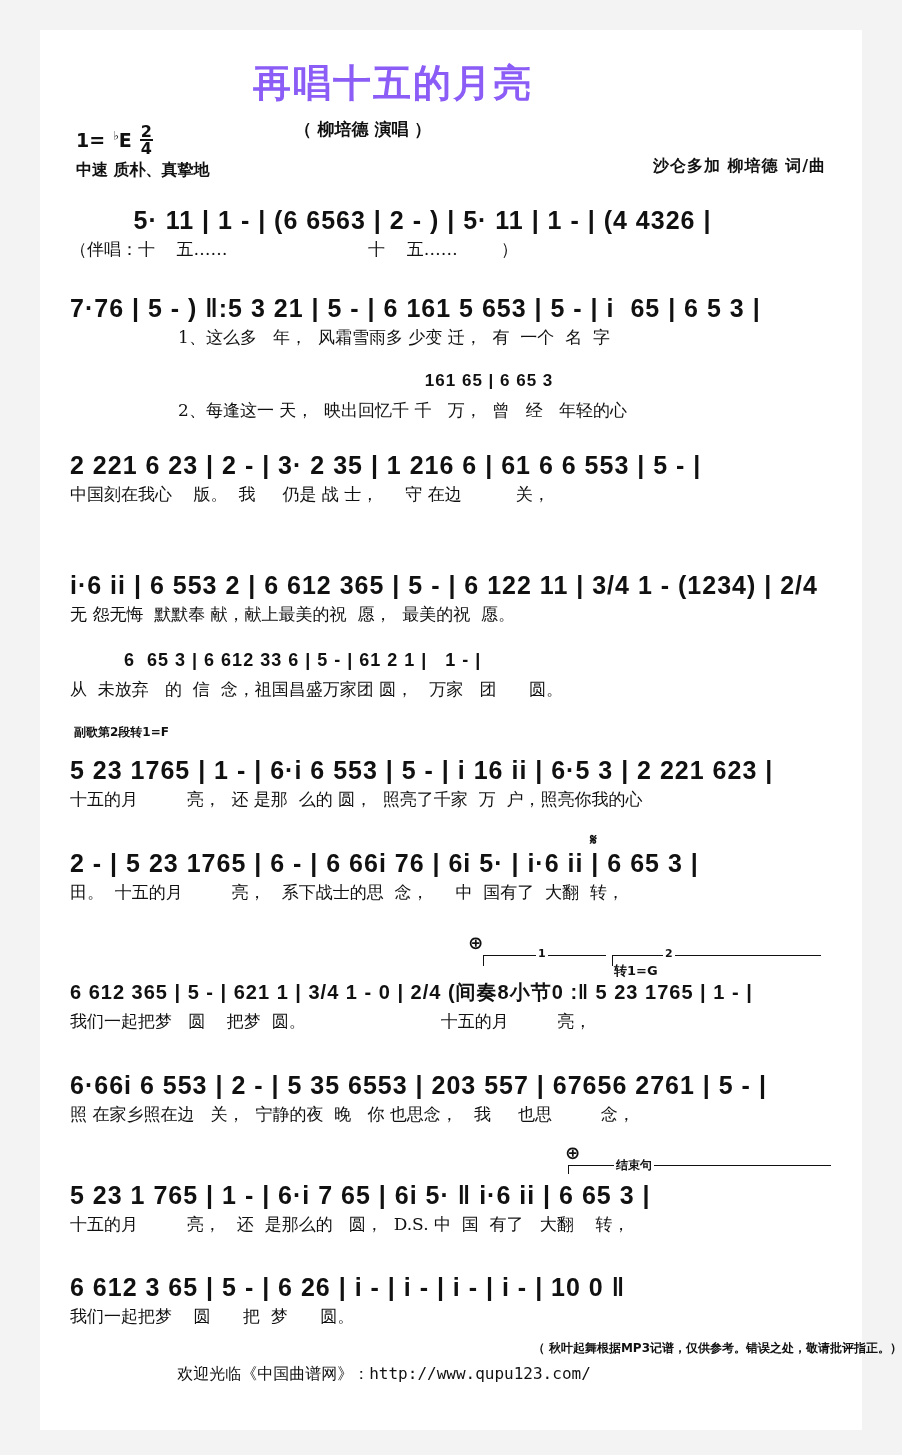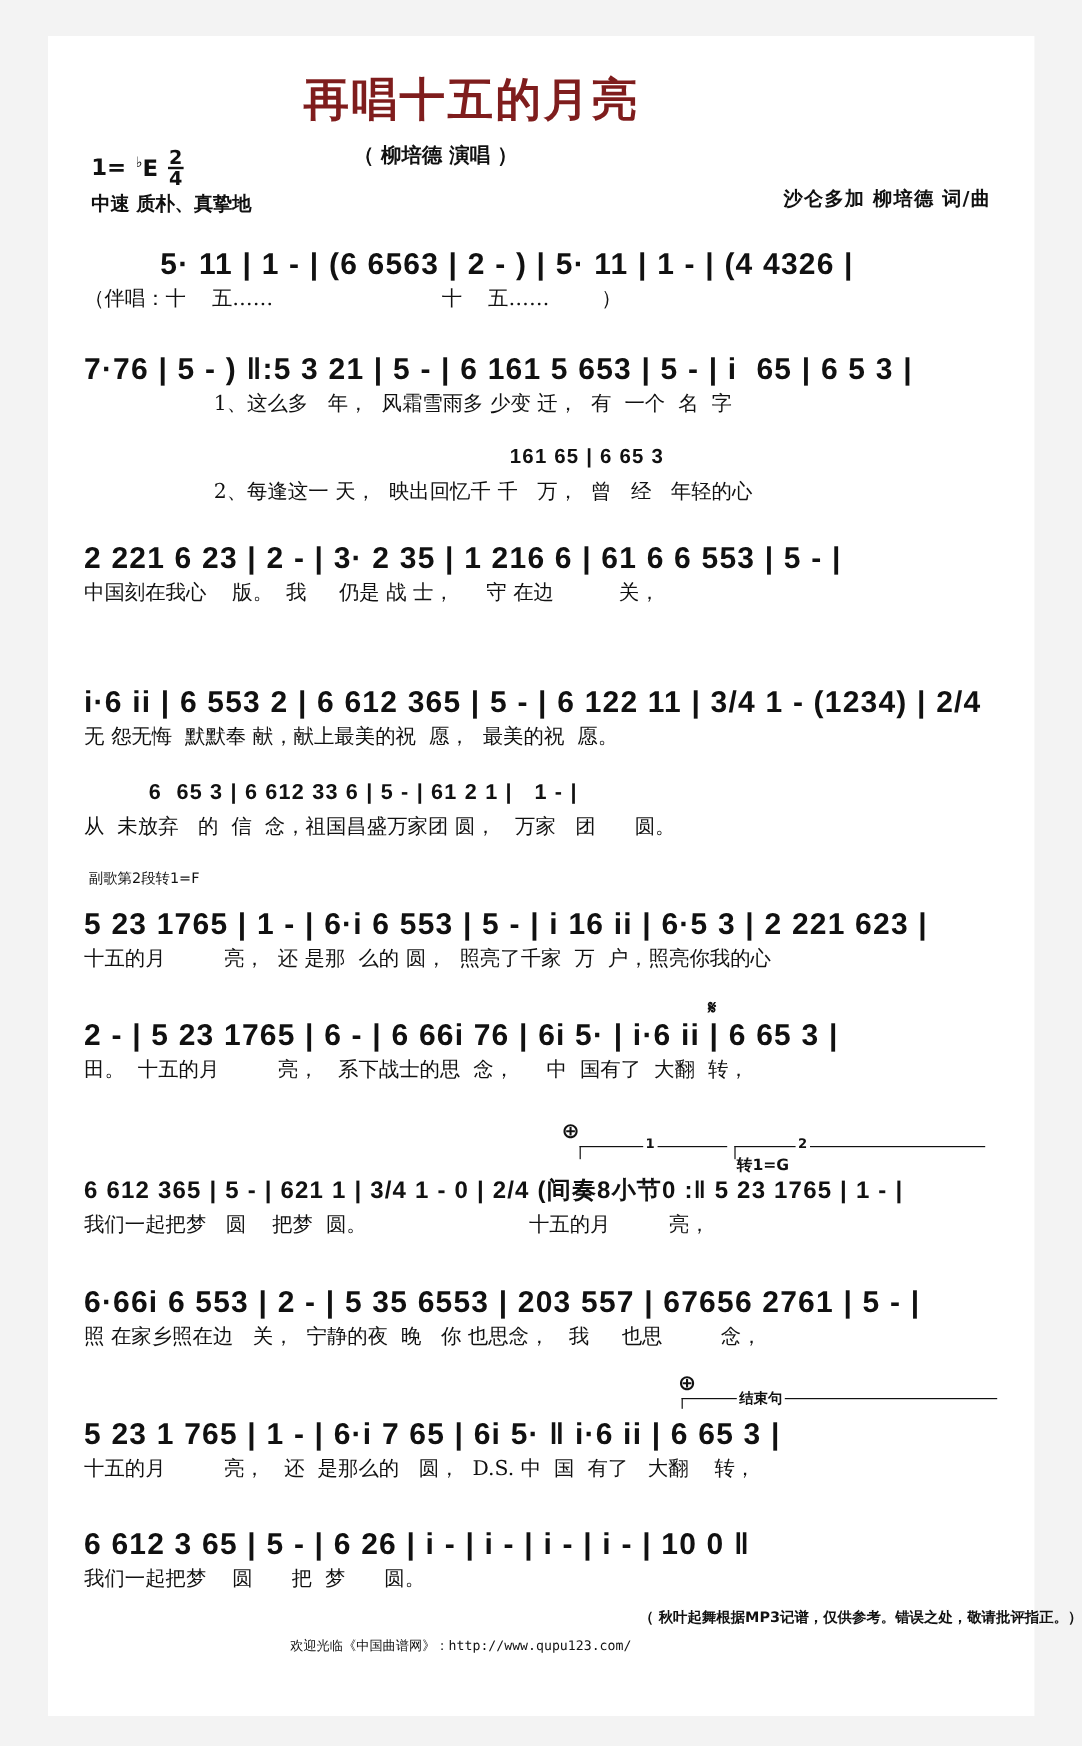--- a/index.html
+++ b/index.html
@@ -12,21 +12,21 @@
     overflow: hidden;
   }
   .sheet {
     position: absolute; left: 40px; top: 30px;
     width: 822px; height: 1400px;
     background: #ffffff;
   }
   .title {
     position: absolute; left: 0; width: 786px; top: 58px;
     text-align: center; font-size: 38px; font-weight: bold;
-    color: #7f1d1d; letter-spacing: 2px;
+    color: #8b5cf6; letter-spacing: 2px;
   }
   .performer {
     position: absolute; left: 0; width: 726px; top: 118px;
     text-align: center; font-size: 17px; font-weight: bold;
   }
   .key {
     position: absolute; left: 76px; top: 124px;
     font-size: 19px; font-weight: bold; display: flex; align-items: center; gap: 8px;
   }
   .key .flat { font-size: 12px; vertical-align: super; }
@@ -45,37 +45,37 @@
     font-family: "Liberation Sans", sans-serif;
     font-size: 25px; font-weight: bold; white-space: pre;
     letter-spacing: 1px; height: 30px; line-height: 30px;
   }
   .lyrics {
     font-family: "DejaVu Serif", serif;
     font-size: 17px; white-space: pre; height: 28px; line-height: 28px;
   }
   .section-label {
     position: absolute; left: 74px; top: 724px;
-    font-size: 12px; font-weight: normal;
+    font-size: 12px; font-weight: bold;
   }
   .segno { position: absolute; font-size: 16px; font-weight: bold; }
   .coda { position: absolute; font-size: 18px; font-weight: bold; }
   .volta {
     position: absolute; height: 10px; border-top: 1.5px solid #111; border-left: 1.5px solid #111;
     font-size: 11px; font-weight: bold;
   }
   .volta span { position: absolute; top: -9px; background: #fff; padding: 0 2px; }
   .mod-label { position: absolute; font-size: 13px; font-weight: bold; }
   .footnote {
     position: absolute; left: 0; width: 902px; top: 1340px;
     text-align: right; font-size: 12px; font-weight: bold;
   }
   .footer {
     position: absolute; left: 0; width: 768px; top: 1364px;
-    text-align: center; font-size: 11px; font-family: "DejaVu Sans Mono", monospace;
+    text-align: center; font-size: 16px; font-family: "DejaVu Sans Mono", monospace;
   }
 </style>
 </head>
 <body>
 
 <div class="sheet"></div>
 
 <div class="title">再唱十五的月亮</div>
 <div class="performer">（ 柳培德 演唱 ）</div>
 

